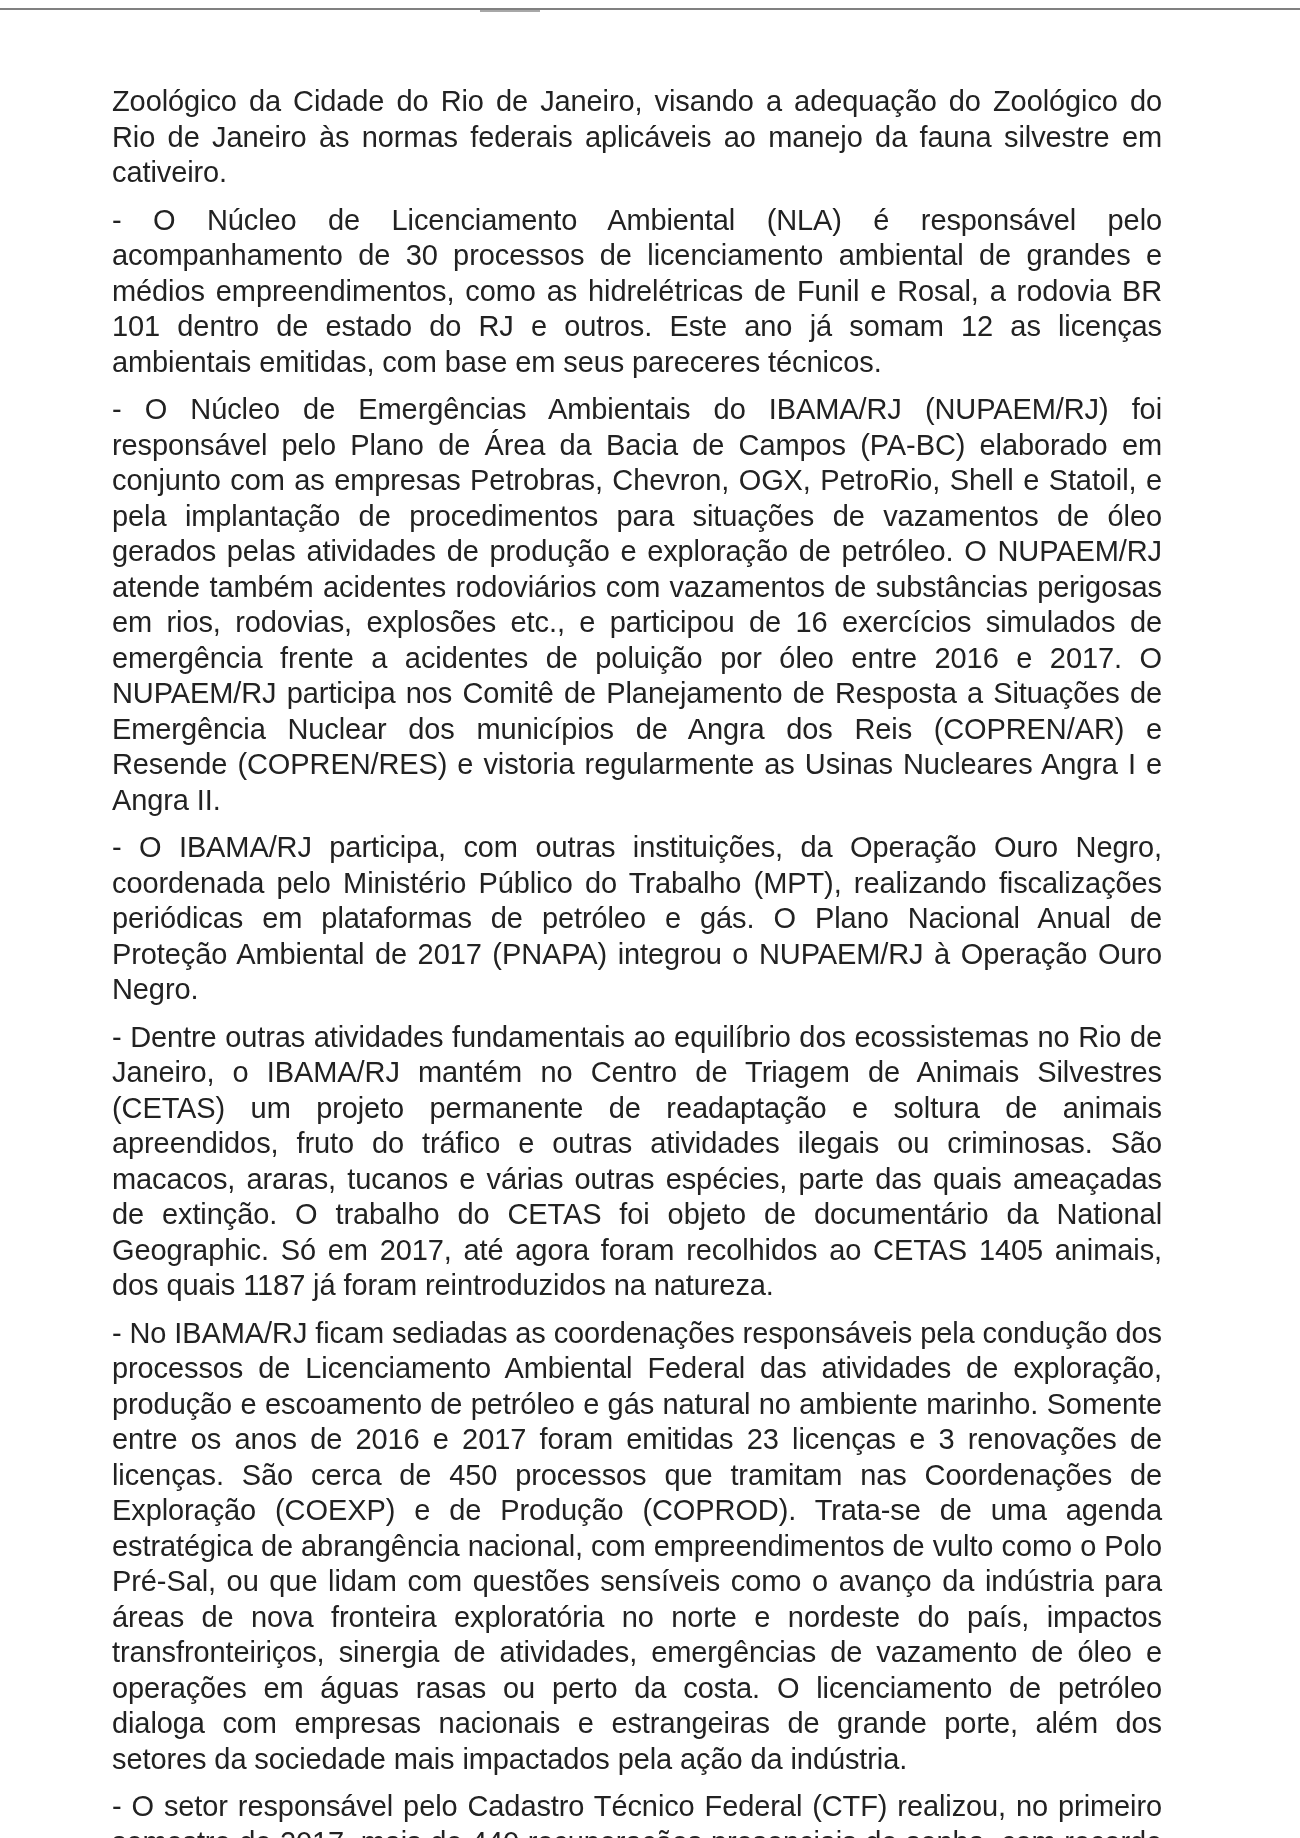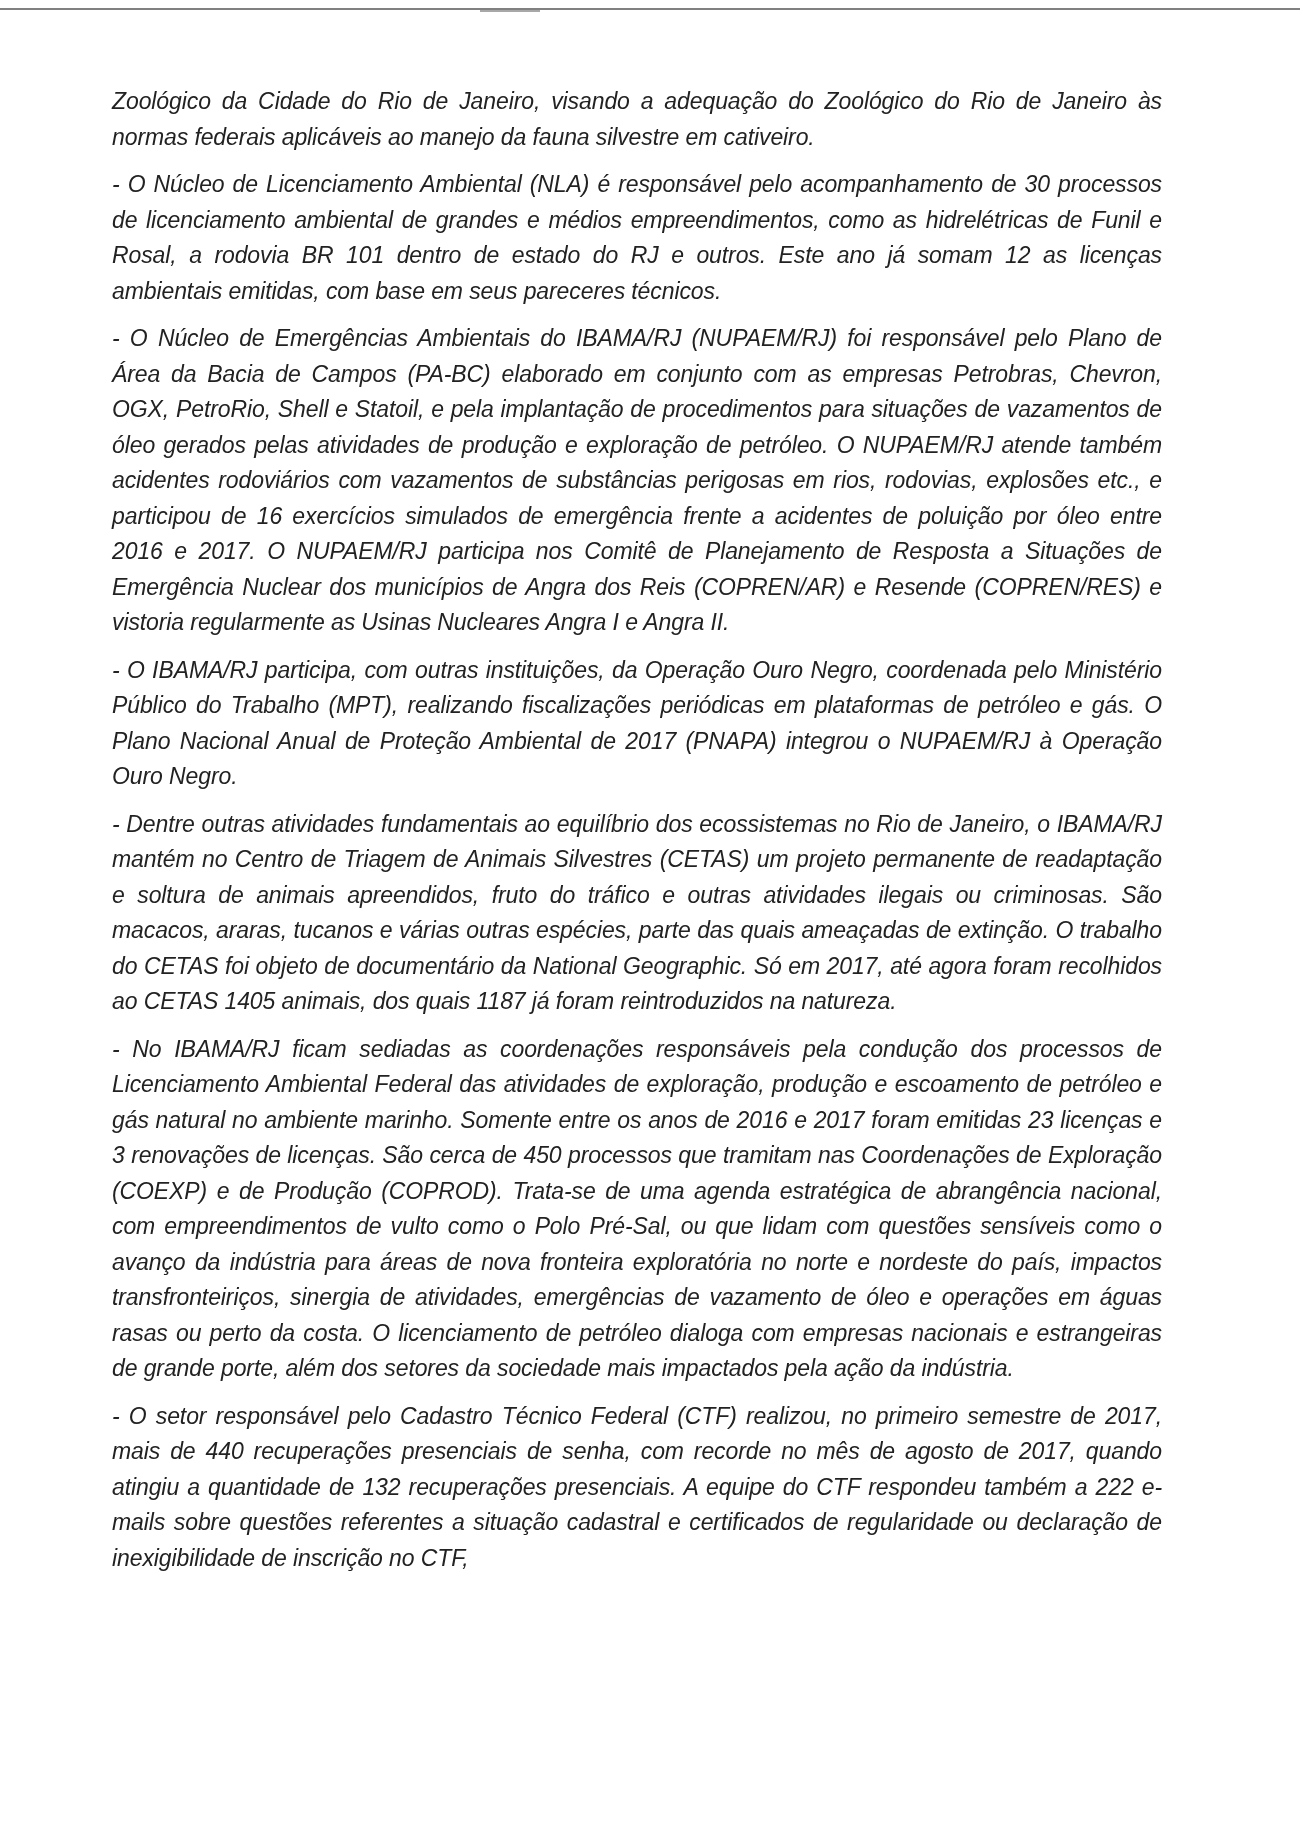--- a/index.html
+++ b/index.html
@@ -2,22 +2,22 @@
 <html><head>
 <meta charset="utf-8">
 <style>
   html, body { margin: 0; padding: 0; background: #ffffff; }
   body { width: 1300px; height: 1838px; position: relative; overflow: hidden;
          font-family: "Liberation Sans", sans-serif; color: #222; }
   .scan-edge { position: absolute; left: 0; top: 8px; width: 1300px; height: 0;
                border-top: 2px solid #6a6a6a; opacity: 0.85; }
   .scan-edge.seg2 { left: 480px; width: 60px; top: 10px; border-top-color: #999; }
   .page { position: absolute; left: 112px; top: 84px; width: 1050px; }
-  .para { font-size: 23px; line-height: 35.5px; text-align: justify; margin: 0 0 12px 0;
-          letter-spacing: -0.1px; font-style: italic; }
+  .para { font-size: 29px; line-height: 35.5px; text-align: justify; margin: 0 0 12px 0;
+          letter-spacing: -0.1px; }
   .para.first { margin-bottom: 12px; }
 </style>
 </head>
 <body>
 
 <div class="scan-edge"></div>
 <div class="scan-edge seg2"></div>
 
 <div class="page">
   <p class="para first">Zoológico da Cidade do Rio de Janeiro, visando a adequação do Zoológico do Rio de Janeiro às normas federais aplicáveis ao manejo da fauna silvestre em cativeiro.</p>

